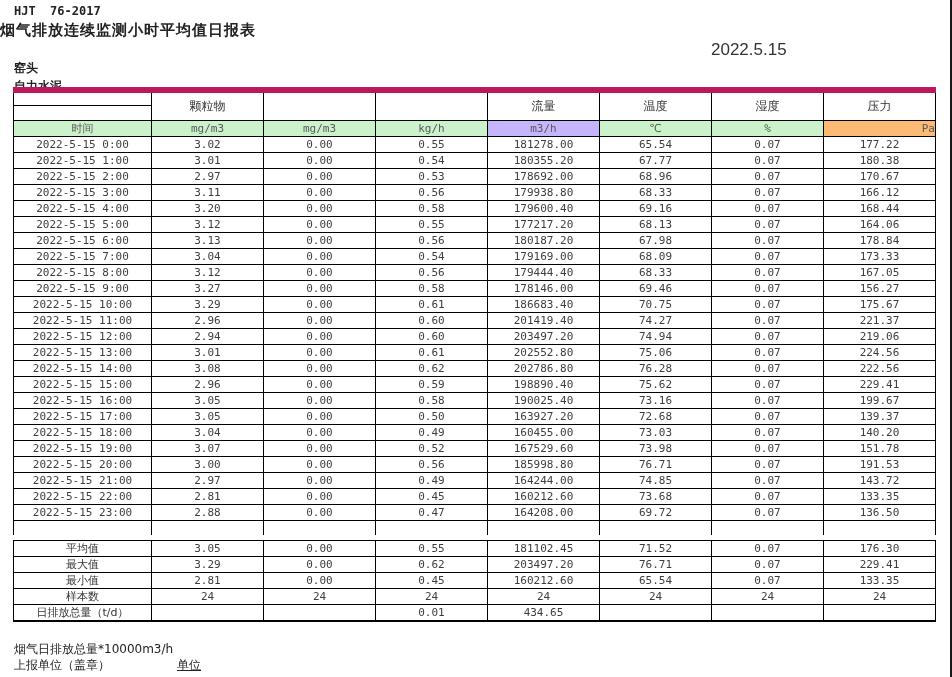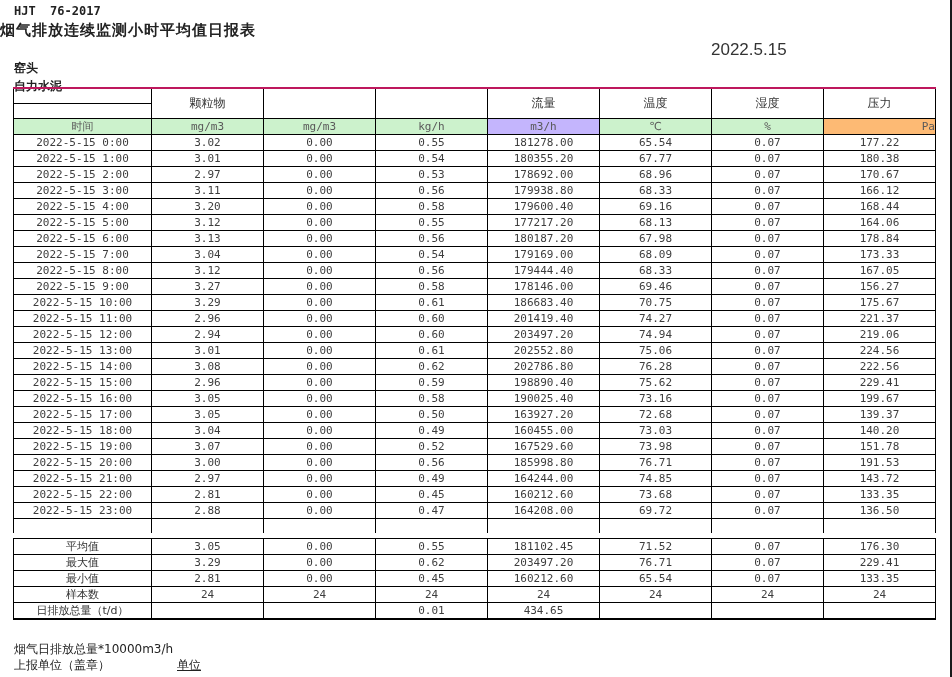--- a/index.html
+++ b/index.html
@@ -48,21 +48,21 @@
     font-size: 11px;
     text-align: center;
     vertical-align: middle;
     padding: 0;
     height: 16px;
     color: #3d3d3d;
     font-family: "DejaVu Sans Mono", "DejaVu Sans", sans-serif;
     overflow: hidden;
     white-space: nowrap;
   }
-  table.report { border-top: 2px solid #be185d; border-bottom: 2px solid #000; }
+  table.report { border-top: 6px solid #be185d; border-bottom: 2px solid #000; }
   tr.group-a td { height: 15px; border-bottom-width: 0; }
   tr.group-a td.c1 { border-bottom-width: 1px; }
   tr.group-b td { height: 15px; }
   tr.group-row td.gname {
     font-family: "DejaVu Sans", sans-serif;
     font-size: 12px; color: #333;
   }
   tr.unit-row td {
     height: 16px;
     color: #595959;

